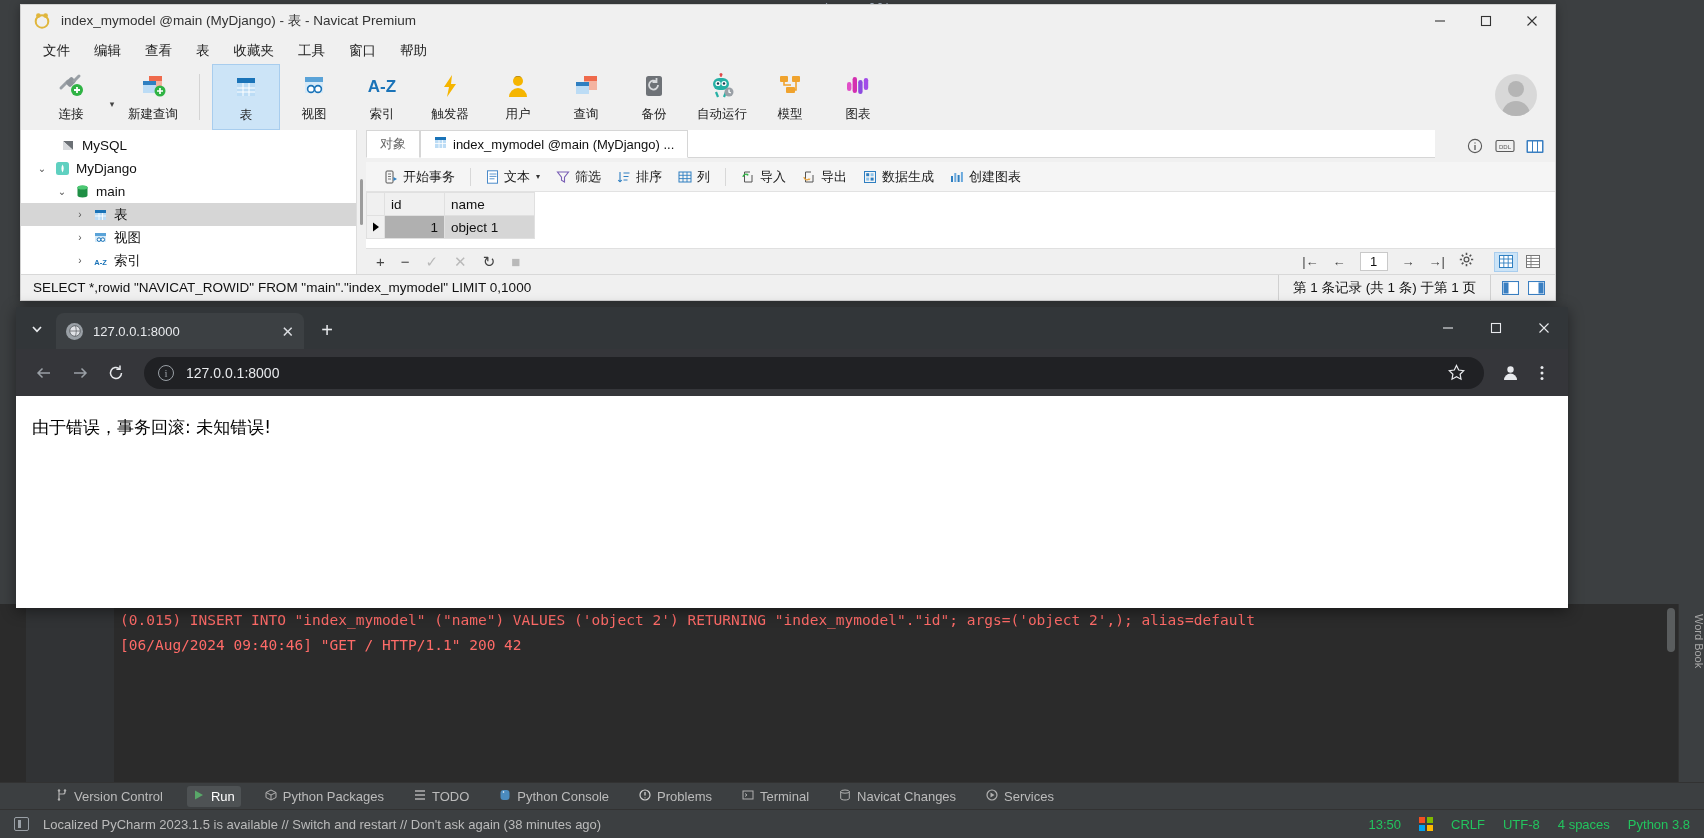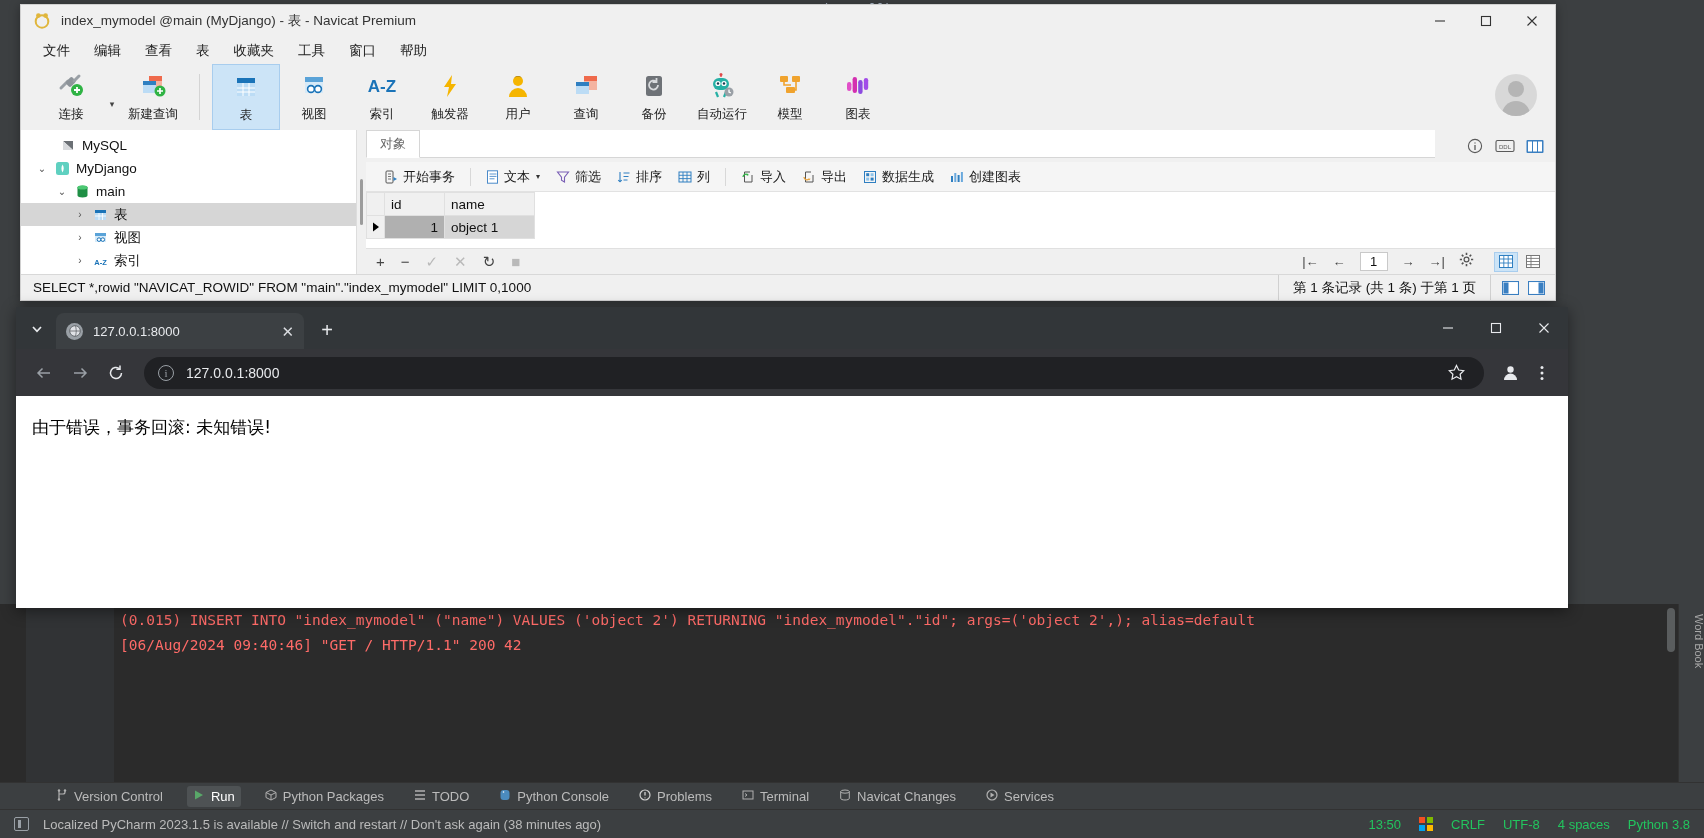--- a/index.html
+++ b/index.html
@@ -710,20 +710,30 @@
       </div>
 
       <div class="nv-splitter">
           <i></i>
         </div>
 
       <div class="nv-main">
         <div class="nv-tabrow">
           <div class="nv-tab obj">
             <span>对象</span>
+          </div>
+          <div class="nv-tab active">
+            <span>
+              <svg width="13" height="13" viewBox="0 0 13 13">
+                  <rect x="1" y="1" width="11" height="3" fill="#1a73b8"></rect>
+                  <rect x="1" y="4" width="11" height="8" fill="#bcdcf5"></rect>
+                  <path d="M5 4v8M8.5 4v8M1 7.5h11" stroke="#fff" stroke-width=".8"></path>
+                </svg>
+            </span>
+            <span>index_mymodel @main (MyDjango) ...</span>
           </div>
           <div class="nv-tabrow-fill"></div>
           <div class="nv-tabrow-right">
             <span class="nv-hdr-icon">
               <svg width="16" height="16" viewBox="0 0 16 16">
                   <circle cx="8" cy="8" r="6.6" fill="none" stroke="#5a5a5a" stroke-width="1.1"></circle>
                   <path d="M8 7v5M8 4.6v.9" stroke="#5a5a5a" stroke-width="1.3"></path>
                 </svg>
             </span>
             <span class="nv-hdr-icon">

